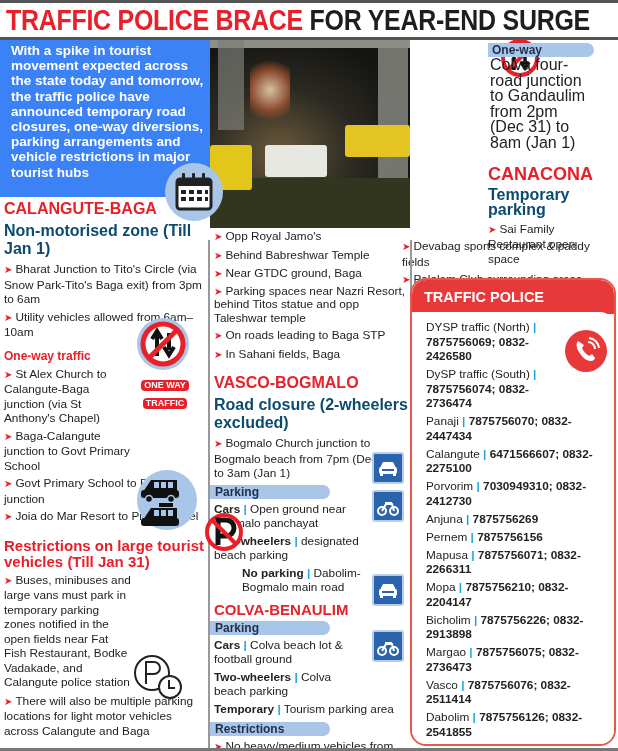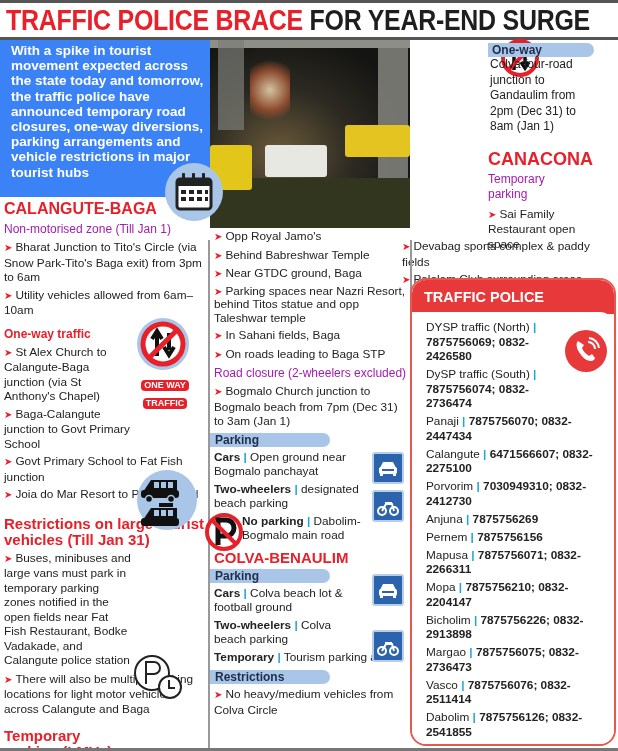--- a/index.html
+++ b/index.html
@@ -20,21 +20,21 @@
   .photo .bus2 { position:absolute; left:55px; top:105px; width:62px; height:32px; background:#e8e8e3; border-radius:3px; }
   .photo .bus3 { position:absolute; left:135px; top:85px; width:65px; height:32px; background:#e3c420; border-radius:3px; }
   .photo .lights { position:absolute; left:40px; top:15px; width:40px; height:70px; background: radial-gradient(circle, #ffe8c0 0%, #a05030 50%, transparent 75%); opacity:.8; }
   .photo .grass { position:absolute; left:0; bottom:0; width:200px; height:50px; background:#33361f; }
 
   .cal-icon { position:absolute; left:165px; top:163px; width:58px; height:58px; border-radius:50%; background:#a9c6e8; }
 
   .colR-oneway { position:absolute; left:488px; top:40px; width:106px; }
   .tag { background:#a9c6e8; border-radius:0 9px 9px 0; font-weight:bold; font-size:12px; color:#1e2d4a; padding:0 4px; height:14px; line-height:14px; }
   .section-title { color:#e8202a; font-weight:bold; }
-  .sub { font-weight:normal; font-size:12px; color:#a21caf; }
+  .sub { font-weight:bold; font-size:16px; color:#0c4a6e; }
   .bullet { font-size:11.8px; line-height:14.5px; color:#222; margin-bottom:3px; }
   .bullet .arr { color:#e8202a; font-size:10px; margin-right:3px; }
   .pipe { color:#1ea3e0; font-weight:bold; }
 
   .left { position:absolute; left:4px; top:200px; width:205px; }
   .mid { position:absolute; left:214px; top:229px; width:194px; }
   .vline1 { position:absolute; left:208px; top:240px; width:2px; height:508px; background:#999; }
   .vline2 { position:absolute; left:410px; top:240px; width:2px; height:78px; background:#999; }
 
   .pill { display:inline-block; background:#a9c6e8; border-radius:0 9px 9px 0; font-weight:bold; font-size:12px; color:#1e2d4a; padding:0 5px; width:120px; height:14px; line-height:14px; margin:2px 0 3px -4px; }
@@ -95,21 +95,21 @@
 <div style="position:absolute;left:500px;top:38px;width:40px;height:40px;">
   <svg width="40" height="40" viewBox="0 0 40 40">
       <circle cx="20" cy="20" r="17" fill="#fff" stroke="#e8202a" stroke-width="4"></circle>
   <path d="M14 32 V12 M10 16 L14 10 L18 16" stroke="#111" stroke-width="3.5" fill="none"></path>
       <path d="M25 10 V26 M21 24 L25 30 L29 24" stroke="#111" stroke-width="3.5" fill="none"></path>
   <line x1="8" y1="32" x2="32" y2="8" stroke="#e8202a" stroke-width="4"></line>
     </svg>
 </div>
 <div class="colR-oneway">
   <div class="tag" style="margin-top:3px;">One-way</div>
-  <div style="font-size:12px;line-height:15.5px;padding:0 2px 0 2px;">Colva four-road junction to Gandaulim from 2pm (Dec 31) to 8am (Jan 1)</div>
+  <div style="font-size:16px;line-height:15.5px;padding:0 2px 0 2px;">Colva four-road junction to Gandaulim from 2pm (Dec 31) to 8am (Jan 1)</div>
   <div class="section-title" style="font-size:18px;margin-top:14px;">CANACONA</div>
   <div class="sub" style="line-height:15px;margin-top:2px;width:80px;">Temporary parking</div>
   <div class="bullet" style="margin-top:5px;line-height:15px;"><span class="arr">➤</span><span>Sai Family Restaurant open space</span></div>
 </div>
 <div style="position:absolute;left:402px;top:239px;width:195px;">
   <div class="bullet"><span class="arr">➤</span><span>Devabag sports complex &amp; paddy fields</span></div>
   <div class="bullet"><span class="arr">➤</span><span>Palolem Club surrounding areas</span></div>
 </div>
 <div class="vline2"></div>
 <div class="vline1"></div>
@@ -176,23 +176,24 @@
     <circle cx="40" cy="36" r="11" fill="#fff" stroke="#222" stroke-width="2"></circle>
     <path d="M39 29 V37 H45" stroke="#222" stroke-width="2" fill="none"></path>
   </svg>
 </div>
 
 <div class="mid">
   <div class="bullet"><span class="arr">➤</span><span>Opp Royal Jamo's</span></div>
   <div class="bullet"><span class="arr">➤</span><span>Behind Babreshwar Temple</span></div>
   <div class="bullet"><span class="arr">➤</span><span>Near GTDC ground, Baga</span></div>
   <div class="bullet" style="line-height:13.5px;"><span class="arr">➤</span><span>Parking spaces near Nazri Resort, behind Titos statue and opp Taleshwar temple</span></div>
+  <div class="bullet"><span class="arr">➤</span><span>On roads leading to Baga STP</span></div>
   <div class="bullet"><span class="arr">➤</span><span>In Sahani fields, Baga</span></div>
-  <div class="bullet"><span class="arr">➤</span><span>On roads leading to Baga STP</span></div>
-
+
+  <div class="section-title" style="font-size:16px;margin-top:12px;">VASCO-BOGMALO</div>
   <div class="sub" style="margin:4px 0 4px;">Road closure (2-wheelers excluded)</div>
   <div class="bullet" style="margin-bottom:1px;"><span class="arr">➤</span><span>Bogmalo Church junction to Bogmalo beach from 7pm (Dec 31) to 3am (Jan 1)</span></div>
   <div class="pill">Parking</div>
   <div class="bullet" style="width:160px;"><b>Cars</b> <span class="pipe">|</span> <span>Open ground near Bogmalo panchayat</span></div>
   <div class="bullet" style="width:160px;"><b>Two-wheelers</b> <span class="pipe">|</span> <span>designated beach parking</span></div>
   <div class="bullet" style="padding-left:28px;width:160px;"><b>No parking</b> <span class="pipe">|</span> <span>Dabolim-Bogmalo main road</span></div>
 
   <div class="section-title" style="font-size:15px;margin-top:6px;">COLVA-BENAULIM</div>
   <div class="pill">Parking</div>
   <div class="bullet" style="width:160px;"><b>Cars</b> <span class="pipe">|</span> <span>Colva beach lot &amp; football ground</span></div>

